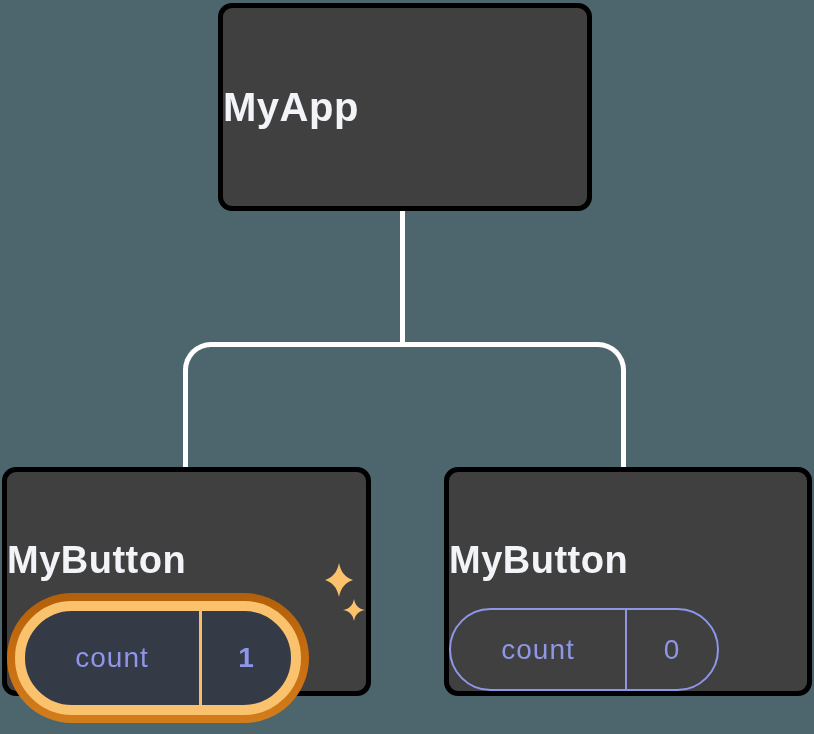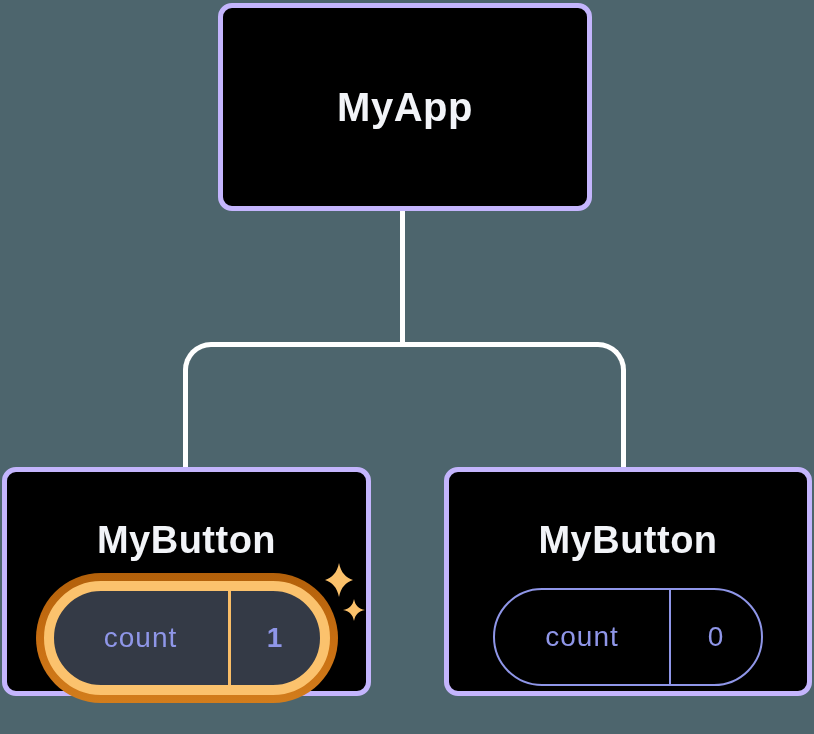--- a/index.html
+++ b/index.html
@@ -7,26 +7,26 @@
   .canvas {
     position: relative;
     width: 814px;
     height: 734px;
     background: #4d656d;
     font-family: "Liberation Sans", sans-serif;
     overflow: hidden;
   }
   .node {
     position: absolute;
-    background: #000000;
-    border: 5px solid #c4b5fd;
+    background: #404040;
+    border: 5px solid #000000;
     border-radius: 14px;
     display: flex;
     flex-direction: column;
-    align-items: center;
+    align-items: flex-start;
   }
   .node-root {
     left: 218px; top: 3px;
     width: 374px; height: 208px;
     justify-content: center;
   }
   .node-title {
     color: #f2f4f8;
     font-size: 38px;
     line-height: 44px;
@@ -41,21 +41,21 @@
     background: #ffffff;
   }
   .connector-branch {
     position: absolute;
     left: 183px; top: 342px;
     width: 443px; height: 125px;
     border: 5px solid #ffffff;
     border-bottom: none;
     border-radius: 28px 28px 0 0;
   }
-  .node-child { top: 467px; height: 229px; padding-top: 46px; }
+  .node-child { top: 467px; height: 229px; padding-top: 66px; }
   .node-child-left  { left: 2px;   width: 369px; }
   .node-child-right { left: 444px; width: 368px; }
 
   .pill {
     display: flex;
     align-items: stretch;
     border-radius: 999px;
   }
   .pill-plain {
     margin-top: 26px;

